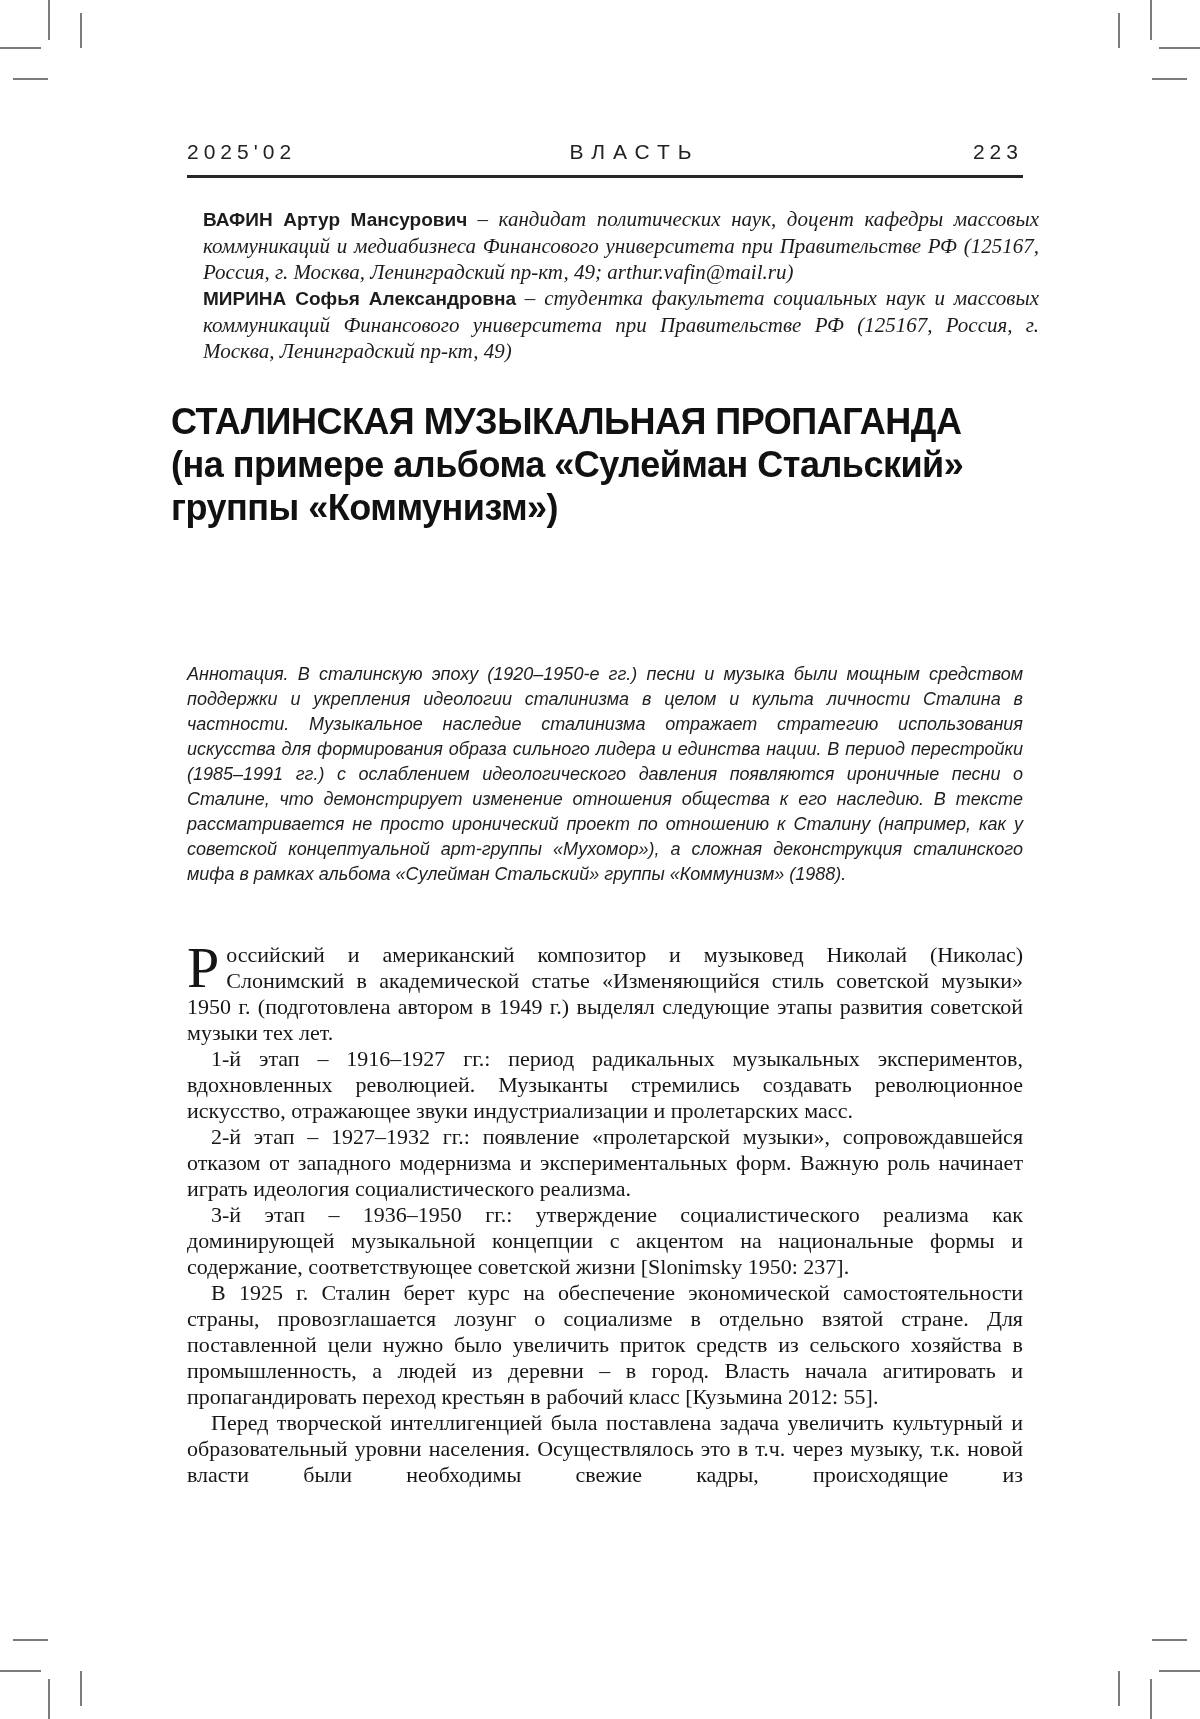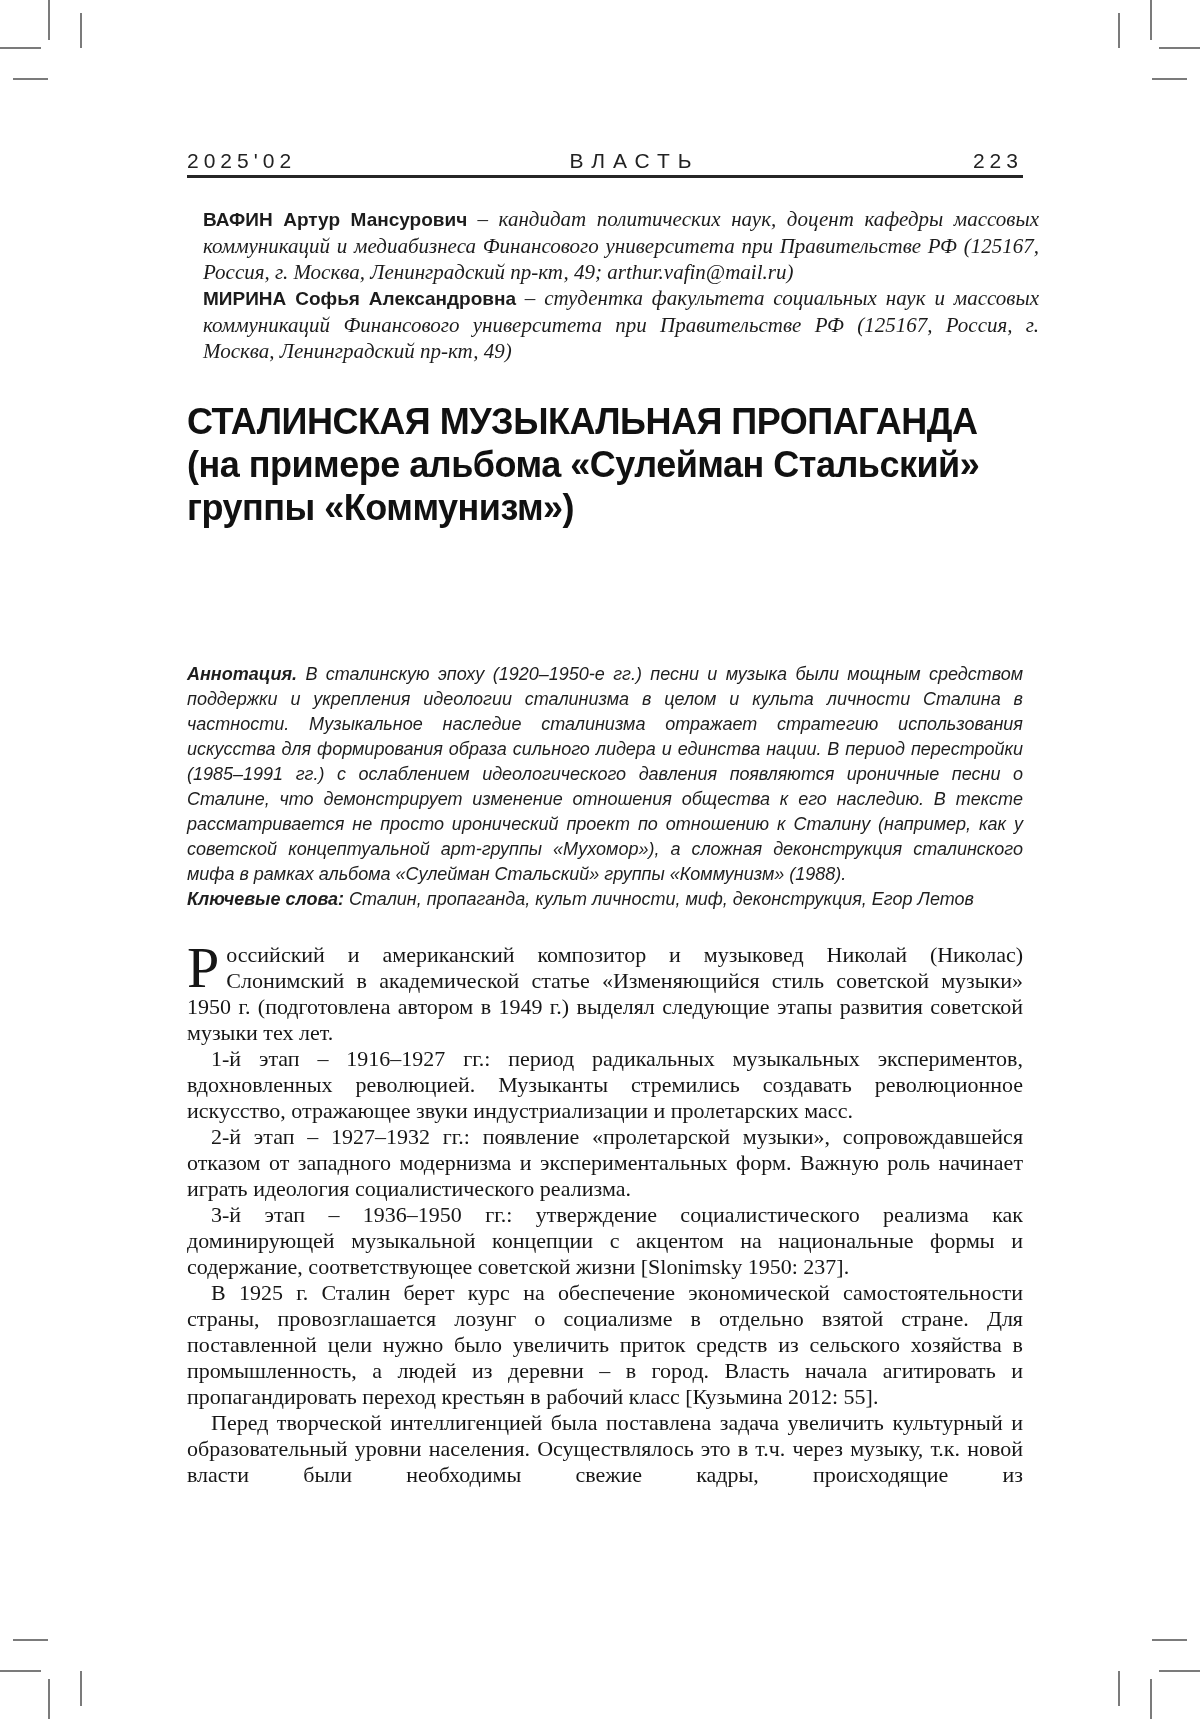--- a/index.html
+++ b/index.html
@@ -35,21 +35,21 @@
 
   
   .header {
     position: absolute;
     left: 187px; top: 128px;
     width: 836px; height: 50px;
     border-bottom: 3px solid #262626;
     display: flex;
     justify-content: space-between;
     align-items: flex-end;
-    padding-bottom: 2px;
+    padding-bottom: 11px;
     font-family: "Liberation Sans", sans-serif;
     font-size: 21px;
     color: #222222;
   }
   .header .issue  { letter-spacing: 5px; }
   .header .jtitle { letter-spacing: 8px; margin-top: 16px; }
   .header .pnum   { letter-spacing: 5px; }
 
   
   .authors {
@@ -69,21 +69,21 @@
   }
   .author-desc {
     font-family: "Liberation Serif", serif;
     font-style: italic;
     font-size: 21px;
   }
 
   
   .title {
     position: absolute;
-    left: 187px; top: 400px;
+    left: 171px; top: 400px;
     width: 850px;
     font-family: "Liberation Sans", sans-serif;
     font-weight: bold;
     font-size: 36px;
     line-height: 43px;
     letter-spacing: -0.5px;
     color: #111111;
   }
   .title .tline { white-space: nowrap; }
 
@@ -92,21 +92,21 @@
     position: absolute;
     left: 187px; top: 662px;
     width: 836px;
     font-family: "Liberation Sans", sans-serif;
     font-style: italic;
     font-size: 18px;
     line-height: 25px;
     text-align: justify;
     color: #1e1e1e;
   }
-  .abstract-label, .keywords-label { font-weight: bold; }
+  .abstract-label, .keywords-label { font-weight: normal; }
 
   
   .body-text {
     position: absolute;
     left: 187px; top: 942px;
     width: 836px;
     font-family: "Liberation Serif", serif;
     font-size: 22px;
     line-height: 26px;
     text-align: justify;
@@ -166,24 +166,20 @@
     <div class="tline">СТАЛИНСКАЯ МУЗЫКАЛЬНАЯ ПРОПАГАНДА</div>
     <div class="tline">(на примере альбома «Сулейман Стальский»</div>
     <div class="tline">группы «Коммунизм»)</div>
   </h1>
 
   <div class="abstract-block">
     <p>
       <span class="abstract-label">Аннотация.</span>
       <span class="abstract-text">В сталинскую эпоху (1920–1950-е гг.) песни и музыка были мощным средством поддержки и укрепления идеологии сталинизма в целом и культа личности Сталина в частности. Музыкальное наследие сталинизма отражает стратегию использования искусства для формирования образа сильного лидера и единства нации. В период перестройки (1985–1991 гг.) с ослаблением идеологического давления появляются ироничные песни о Сталине, что демонстрирует изменение отношения общества к его наследию. В тексте рассматривается не просто иронический проект по отношению к Сталину (например, как у советской концептуальной арт-группы «Мухомор»), а сложная деконструкция сталинского мифа в рамках альбома «Сулейман Стальский» группы «Коммунизм» (1988).</span>
     </p>
-    <p>
-      <span class="keywords-label">Ключевые слова:</span>
-      <span class="keywords-text">Сталин, пропаганда, культ личности, миф, деконструкция, Егор Летов</span>
-    </p>
   </div>
 
   <div class="body-text">
     <p class="body-p first">
       <span class="dropcap">Р</span><span>оссийский и американский композитор и музыковед Николай (Николас) Слонимский в академической статье «Изменяющийся стиль советской музыки» 1950 г. (подготовлена автором в 1949 г.) выделял следующие этапы развития советской музыки тех лет.</span>
     </p>
     <p class="body-p">1-й этап – 1916–1927 гг.: период радикальных музыкальных экспериментов, вдохновленных революцией. Музыканты стремились создавать революционное искусство, отражающее звуки индустриализации и пролетарских масс.</p>
     <p class="body-p">2-й этап – 1927–1932 гг.: появление «пролетарской музыки», сопровождавшейся отказом от западного модернизма и экспериментальных форм. Важную роль начинает играть идеология социалистического реализма.</p>
     <p class="body-p">3-й этап – 1936–1950 гг.: утверждение социалистического реализма как доминирующей музыкальной концепции с акцентом на национальные формы и содержание, соответствующее советской жизни [Slonimsky 1950: 237].</p>
     <p class="body-p">В 1925 г. Сталин берет курс на обеспечение экономической самостоятельности страны, провозглашается лозунг о социализме в отдельно взятой стране. Для поставленной цели нужно было увеличить приток средств из сельского хозяйства в промышленность, а людей из деревни – в город. Власть начала агитировать и пропагандировать переход крестьян в рабочий класс [Кузьмина 2012: 55].</p>

